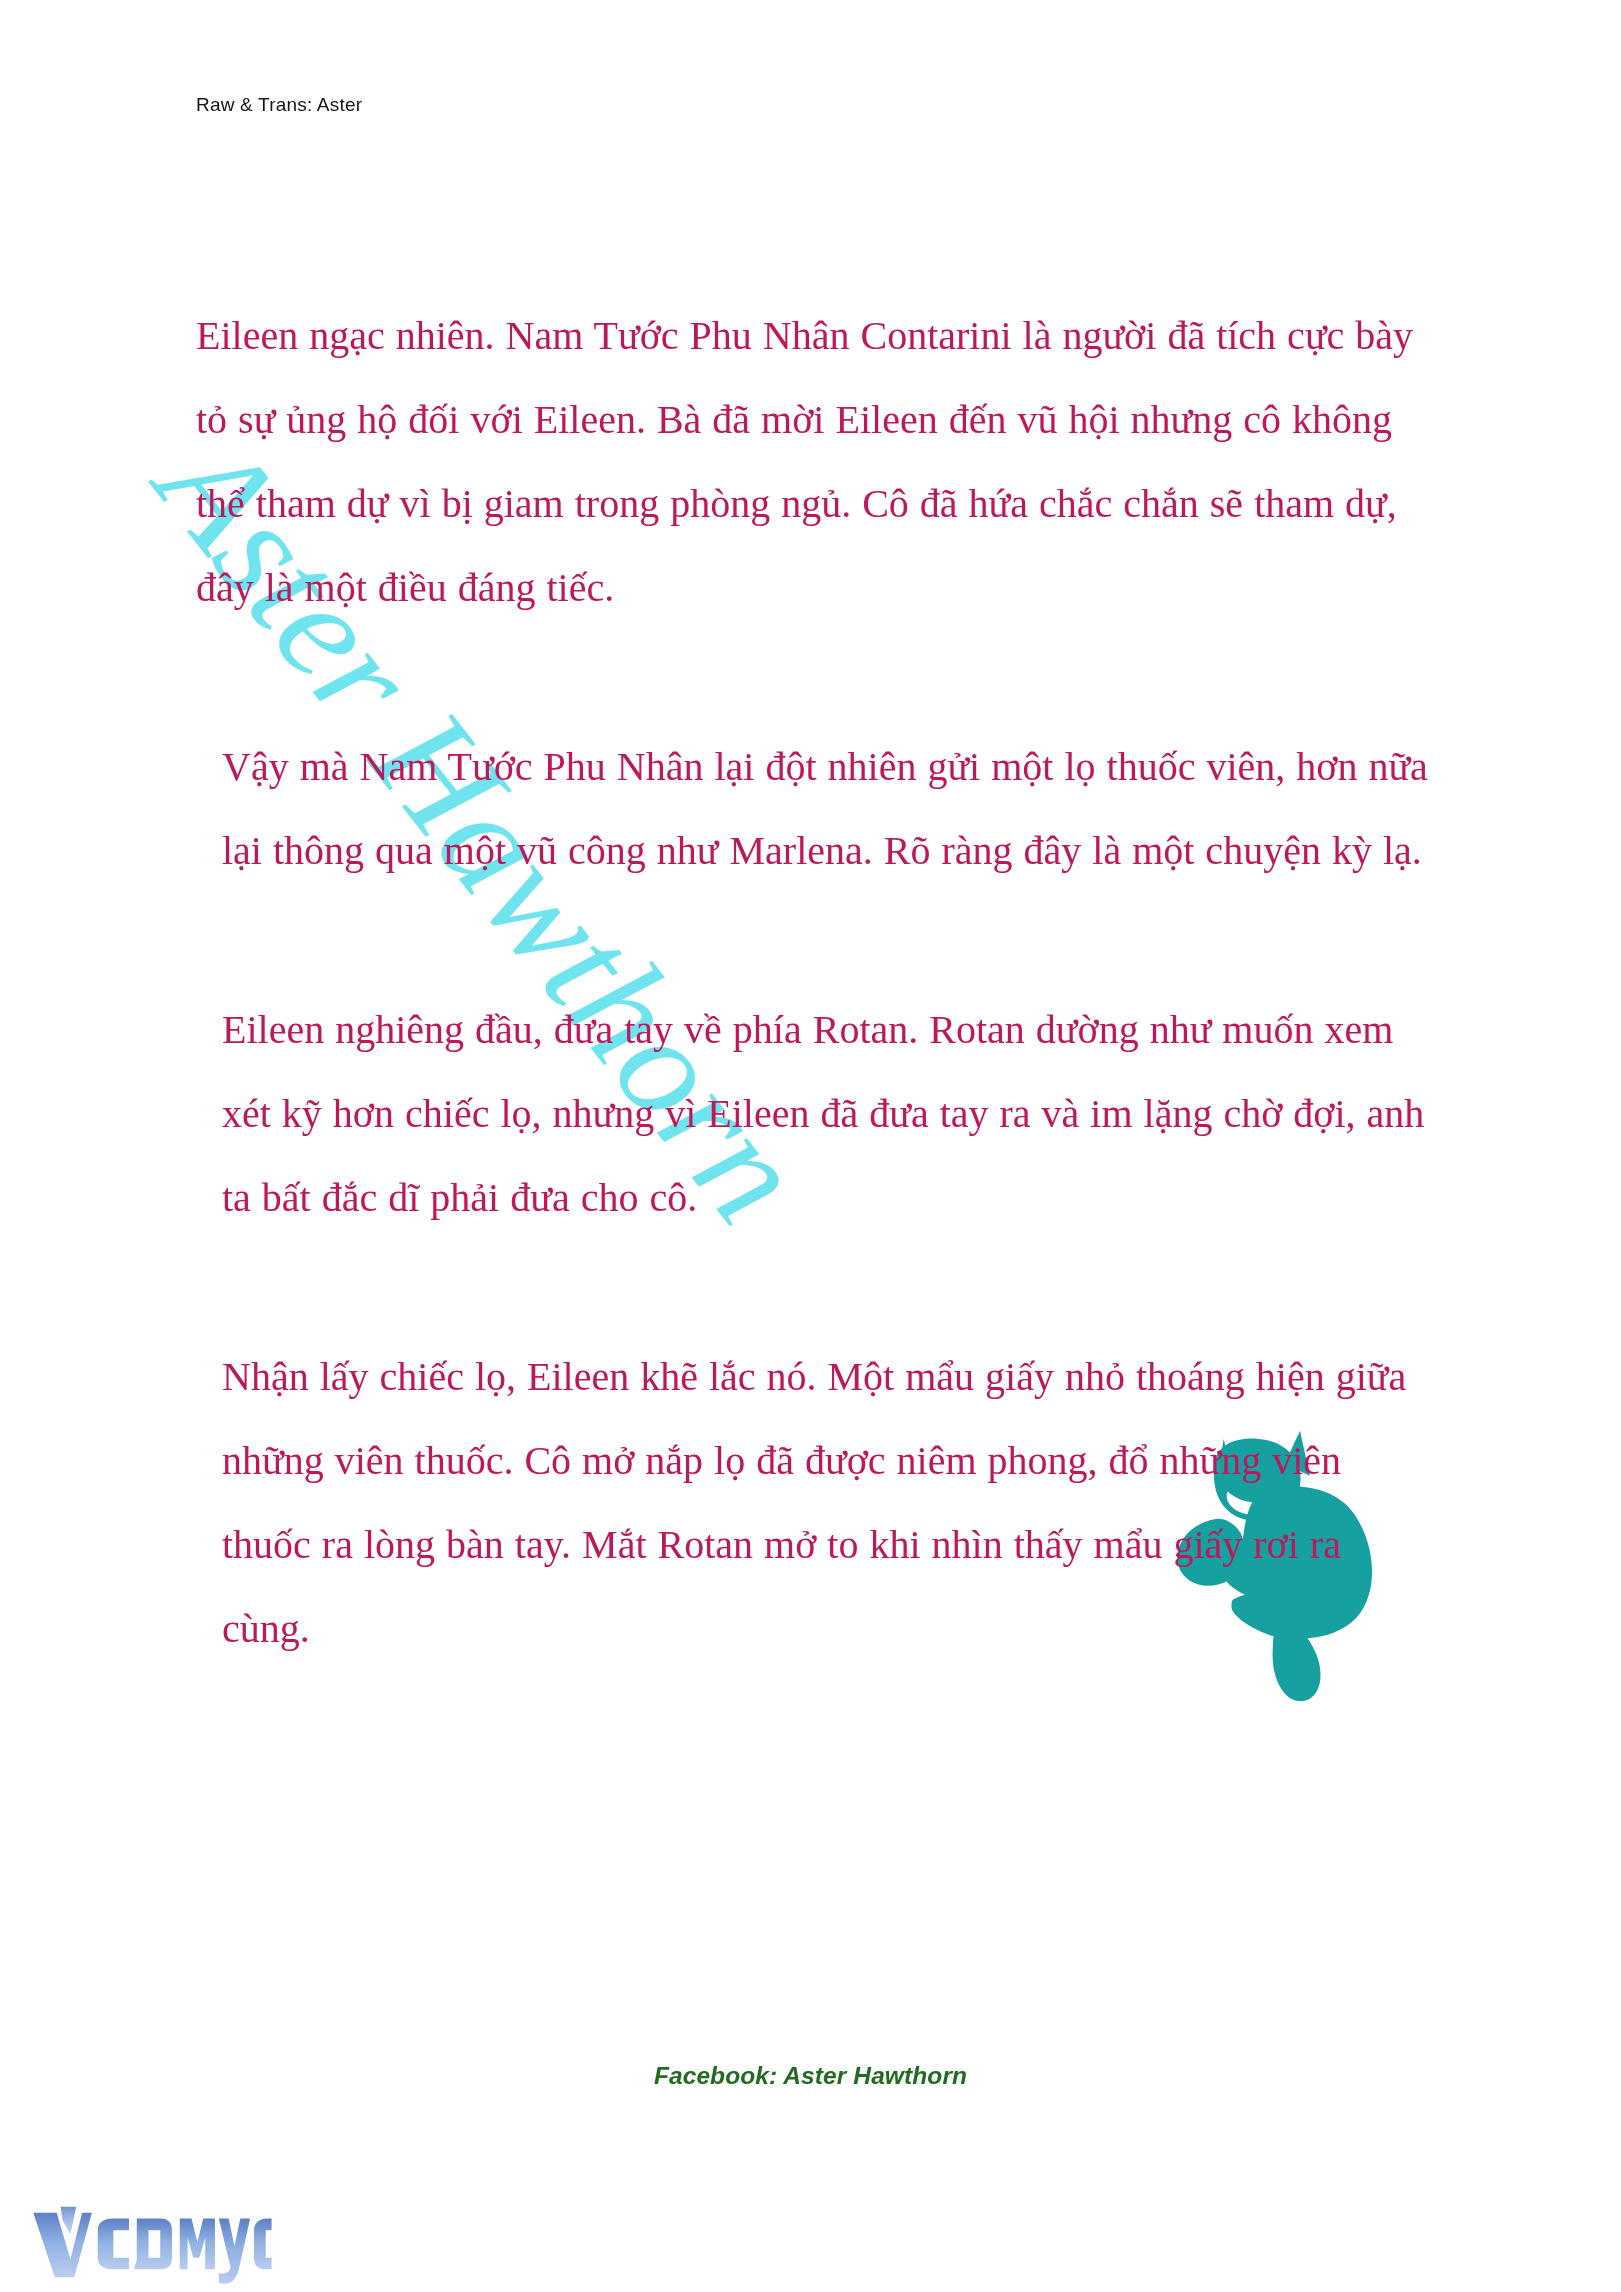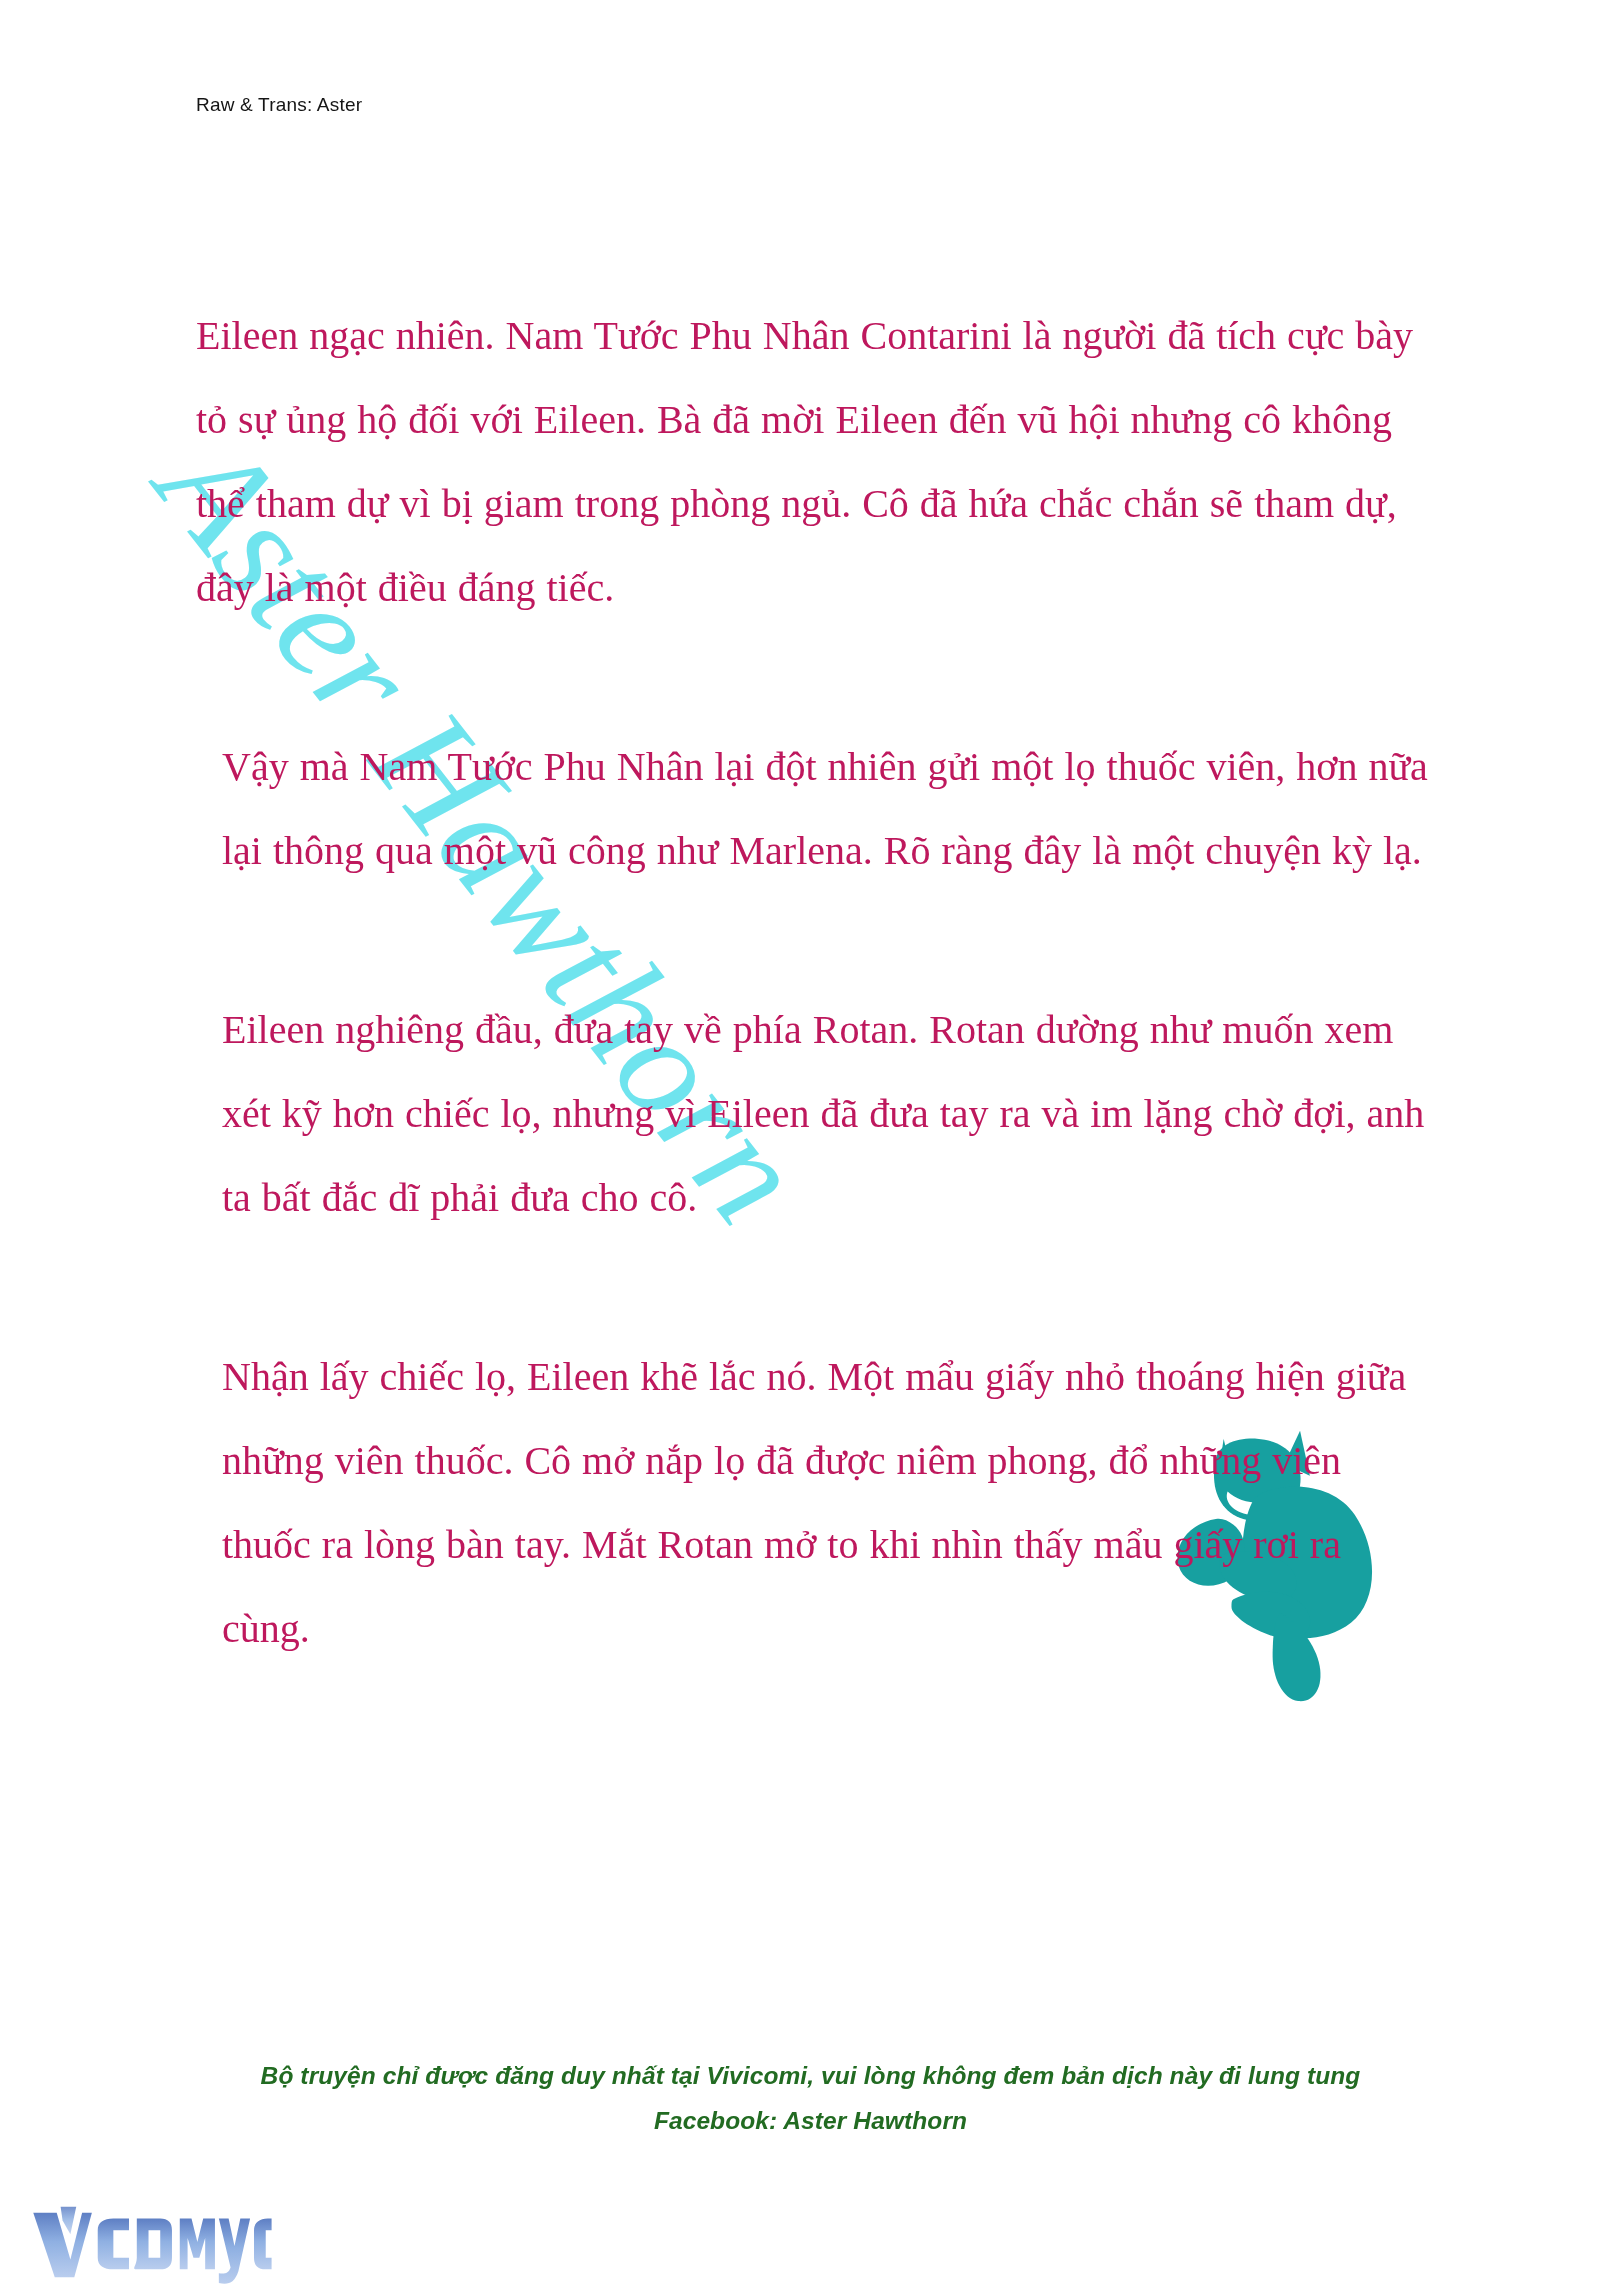--- a/index.html
+++ b/index.html
@@ -141,21 +141,20 @@
   </div>
 
   <div class="body-text">
     <p class="para">Eileen ngạc nhiên. Nam Tước Phu Nhân Contarini là người đã tích cực bày tỏ sự ủng hộ đối với Eileen. Bà đã mời Eileen đến vũ hội nhưng cô không thể tham dự vì bị giam trong phòng ngủ. Cô đã hứa chắc chắn sẽ tham dự, đây là một điều đáng tiếc.</p>
     <p class="para">Vậy mà Nam Tước Phu Nhân lại đột nhiên gửi một lọ thuốc viên, hơn nữa lại thông qua một vũ công như Marlena. Rõ ràng đây là một chuyện kỳ lạ.</p>
     <p class="para">Eileen nghiêng đầu, đưa tay về phía Rotan. Rotan dường như muốn xem xét kỹ hơn chiếc lọ, nhưng vì Eileen đã đưa tay ra và im lặng chờ đợi, anh ta bất đắc dĩ phải đưa cho cô.</p>
     <p class="para">Nhận lấy chiếc lọ, Eileen khẽ lắc nó. Một mẩu giấy nhỏ thoáng hiện giữa những viên thuốc. Cô mở nắp lọ đã được niêm phong, đổ những viên thuốc ra lòng bàn tay. Mắt Rotan mở to khi nhìn thấy mẩu giấy rơi ra cùng.</p>
   </div>
 
   <div class="footer-credit">
-    <div class="line">Bộ truyện chỉ được đăng duy nhất tại Vivicomi, vui lòng không đem bản dịch này đi lung tung</div>
     <div class="line">Facebook: Aster Hawthorn</div>
   </div>
 
   <div class="brand-logo">
     <svg viewBox="0 0 250 86" xmlns="http://www.w3.org/2000/svg">
       <defs>
         <linearGradient id="lg" x1="0" y1="0" x2="0" y2="1">
           <stop offset="0%" stop-color="#5e7fc4"></stop>
           <stop offset="45%" stop-color="#8fb0e2"></stop>
           <stop offset="100%" stop-color="#b9cdee"></stop>

